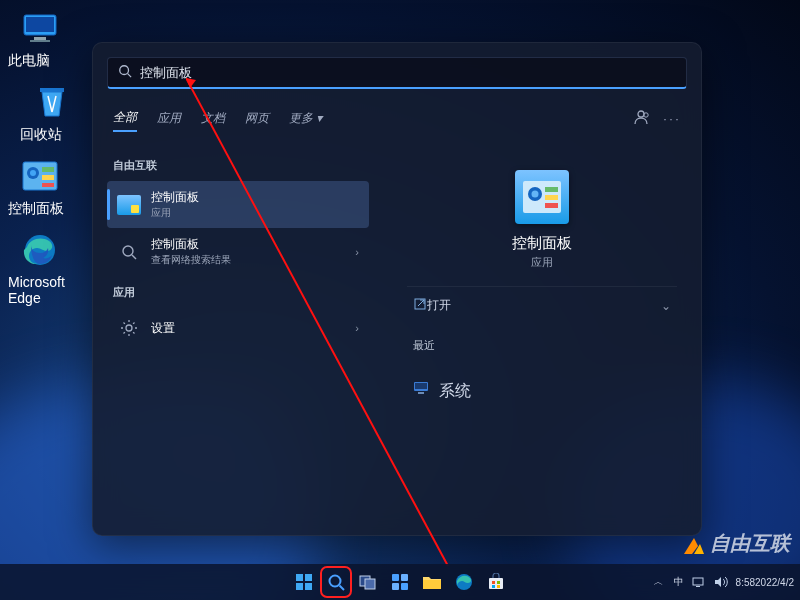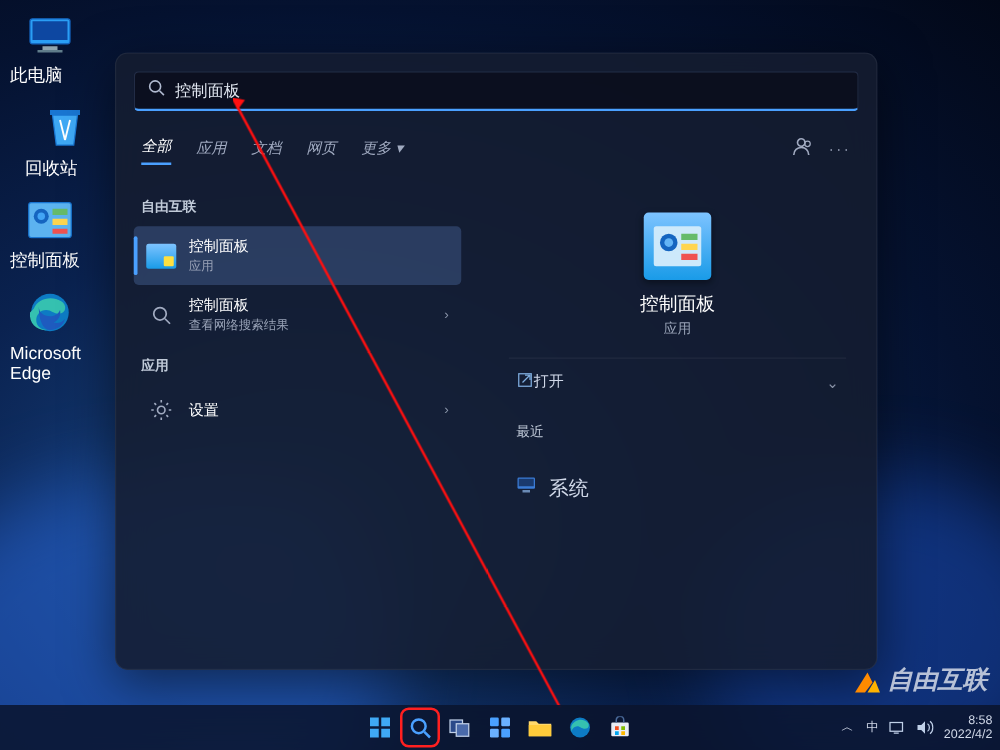--- a/index.html
+++ b/index.html
@@ -16,21 +16,21 @@
 
 .desktop-icon { position:absolute; width:64px; color:#fff; font-size:14px; }
 .desktop-icon .ic { width:40px; height:40px; margin:0 auto 4px; display:flex; align-items:center; justify-content:center; }
 .di1{ top:8px; left:8px;} .di2{ top:82px; left:20px;} .di3{ top:156px; left:8px;} .di4{ top:230px; left:8px;}
 
 .taskbar { position:absolute; bottom:0; left:0; right:0; height:36px; background:rgba(10,20,45,.85); backdrop-filter:blur(10px); display:flex; align-items:center; justify-content:center; }
 .taskbar-center{ display:flex; gap:6px; align-items:center;}
 .tb-item{ width:26px; height:26px; display:flex; align-items:center; justify-content:center; border-radius:4px; position:relative;}
 .tb-item.highlight{ outline:2px solid #ff2020; outline-offset:1px;}
 .tb-right{ position:absolute; right:6px; display:flex; align-items:center; gap:8px; color:#d0d8e8; font-size:10px;}
-.tb-right .stack{ display:flex; flex-direction:column; align-items:flex-end; line-height:1.1;}
+.tb-right .stack{ display:flex; align-items:flex-end; line-height:1.1;}
 .tb-sysicon{ width:14px;height:14px; display:inline-flex; align-items:center; justify-content:center;}
 
 .search-panel{
   position:absolute; left:92px; top:42px; width:610px; height:494px;
   background:rgba(20,28,48,.88); border-radius:10px; border:1px solid rgba(255,255,255,.06);
   backdrop-filter:blur(12px); color:#e0e6f0; display:flex; flex-direction:column;
   box-shadow:0 10px 40px rgba(0,0,0,.5);
 }
 .search-box{ margin:14px 14px 8px; background:rgba(8,12,24,.7); border:1px solid rgba(70,90,130,.4);
   border-bottom:2px solid #4aa0ff; border-radius:4px; height:32px; display:flex; align-items:center; padding:0 10px; gap:8px;}

